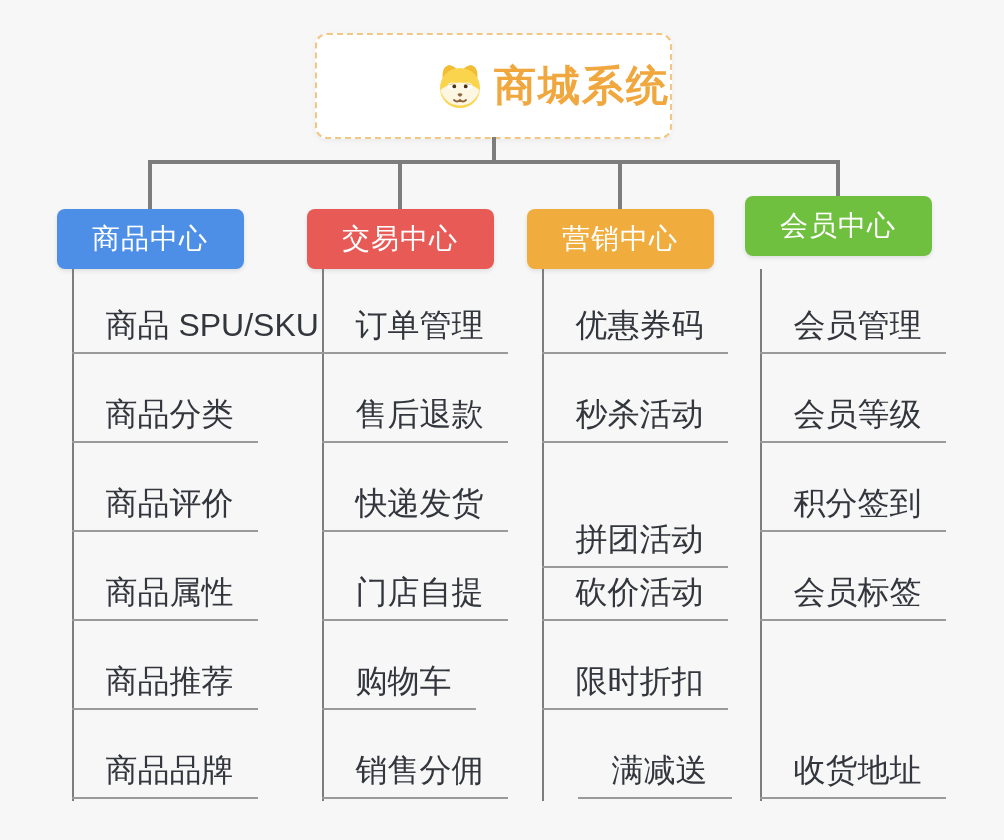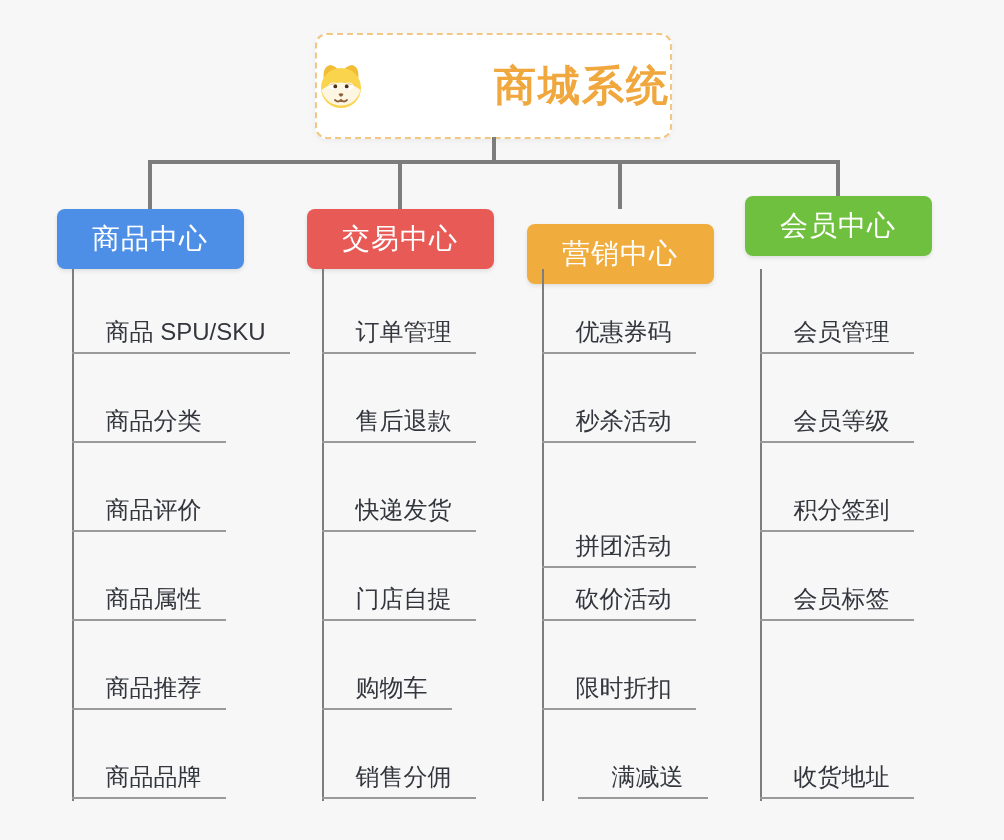--- a/index.html
+++ b/index.html
@@ -27,21 +27,21 @@
   
   .root-node {
     position: absolute;
     left: 315px; top: 33px;
     width: 353px; height: 102px;
     background: var(--root-bg, #ffffff);
     border: 2px dashed var(--root-border, #f2c684);
     border-radius: 12px;
     display: flex;
     align-items: center;
-    justify-content: space-between;
+    justify-content: flex-end;
     gap: 10px;
     box-shadow: 0 2px 6px rgba(0,0,0,0.05);
   }
   .root-title {
     font-size: 42px;
     font-weight: 600;
     letter-spacing: 2px;
     color: var(--root-text, #f0a73e);
     white-space: nowrap;
   }
@@ -64,21 +64,21 @@
     white-space: nowrap;
   }
   
   .leaf-node {
     position: absolute;
     height: 34px;
     padding: 0 24px 4px 34px;
     display: flex;
     align-items: flex-end;
     border-bottom: 2px solid var(--underline-color, #9a9a9a);
-    font-size: 24px;
+    font-size: 32px;
     color: var(--leaf-text, #33363c);
     white-space: nowrap;
     cursor: default;
   }
 </style>
 </head>
 <body>
 
 <div id="canvas">
 
@@ -119,21 +119,21 @@
       <span class="branch-label">交易中心</span>
     </div>
     <div class="trunk" style="left: 321.5px; top: 269px; height: 532px;"></div>
     <div class="leaf-node" style="left: 321.5px; top: 314px;">订单管理</div>
     <div class="leaf-node" style="left: 321.5px; top: 403px;">售后退款</div>
     <div class="leaf-node" style="left: 321.5px; top: 492px;">快递发货</div>
     <div class="leaf-node" style="left: 321.5px; top: 581px;">门店自提</div>
     <div class="leaf-node" style="left: 321.5px; top: 759px;">销售分佣</div>
     <div class="leaf-node" style="left: 321.5px; top: 670px;">购物车</div>
     <div class="vline" style="left: 618px; top: 160px; width: 4px; height: 49px;"></div>
-    <div class="branch-node" style="left: 526.5px; top: 209px; background: rgb(240, 173, 62); margin-top: 15px;">
+    <div class="branch-node" style="left: 526.5px; top: 209px; background: rgb(240, 173, 62);">
       <span class="branch-label">营销中心</span>
     </div>
     <div class="trunk" style="left: 541.5px; top: 269px; height: 532px;"></div>
     <div class="leaf-node" style="left: 541.5px; top: 314px;">优惠券码</div>
     <div class="leaf-node" style="left: 541.5px; top: 403px;">秒杀活动</div>
     <div class="leaf-node" style="left: 541.5px; top: 492px; margin-top: 36px;">拼团活动</div>
     <div class="leaf-node" style="left: 541.5px; top: 581px;">砍价活动</div>
     <div class="leaf-node" style="left: 541.5px; top: 670px;">限时折扣</div>
     <div class="leaf-node" style="left: 541.5px; top: 759px; margin-left: 36px;">满减送</div>
     <div class="vline" style="left: 836px; top: 160px; width: 4px; height: 49px;"></div>

